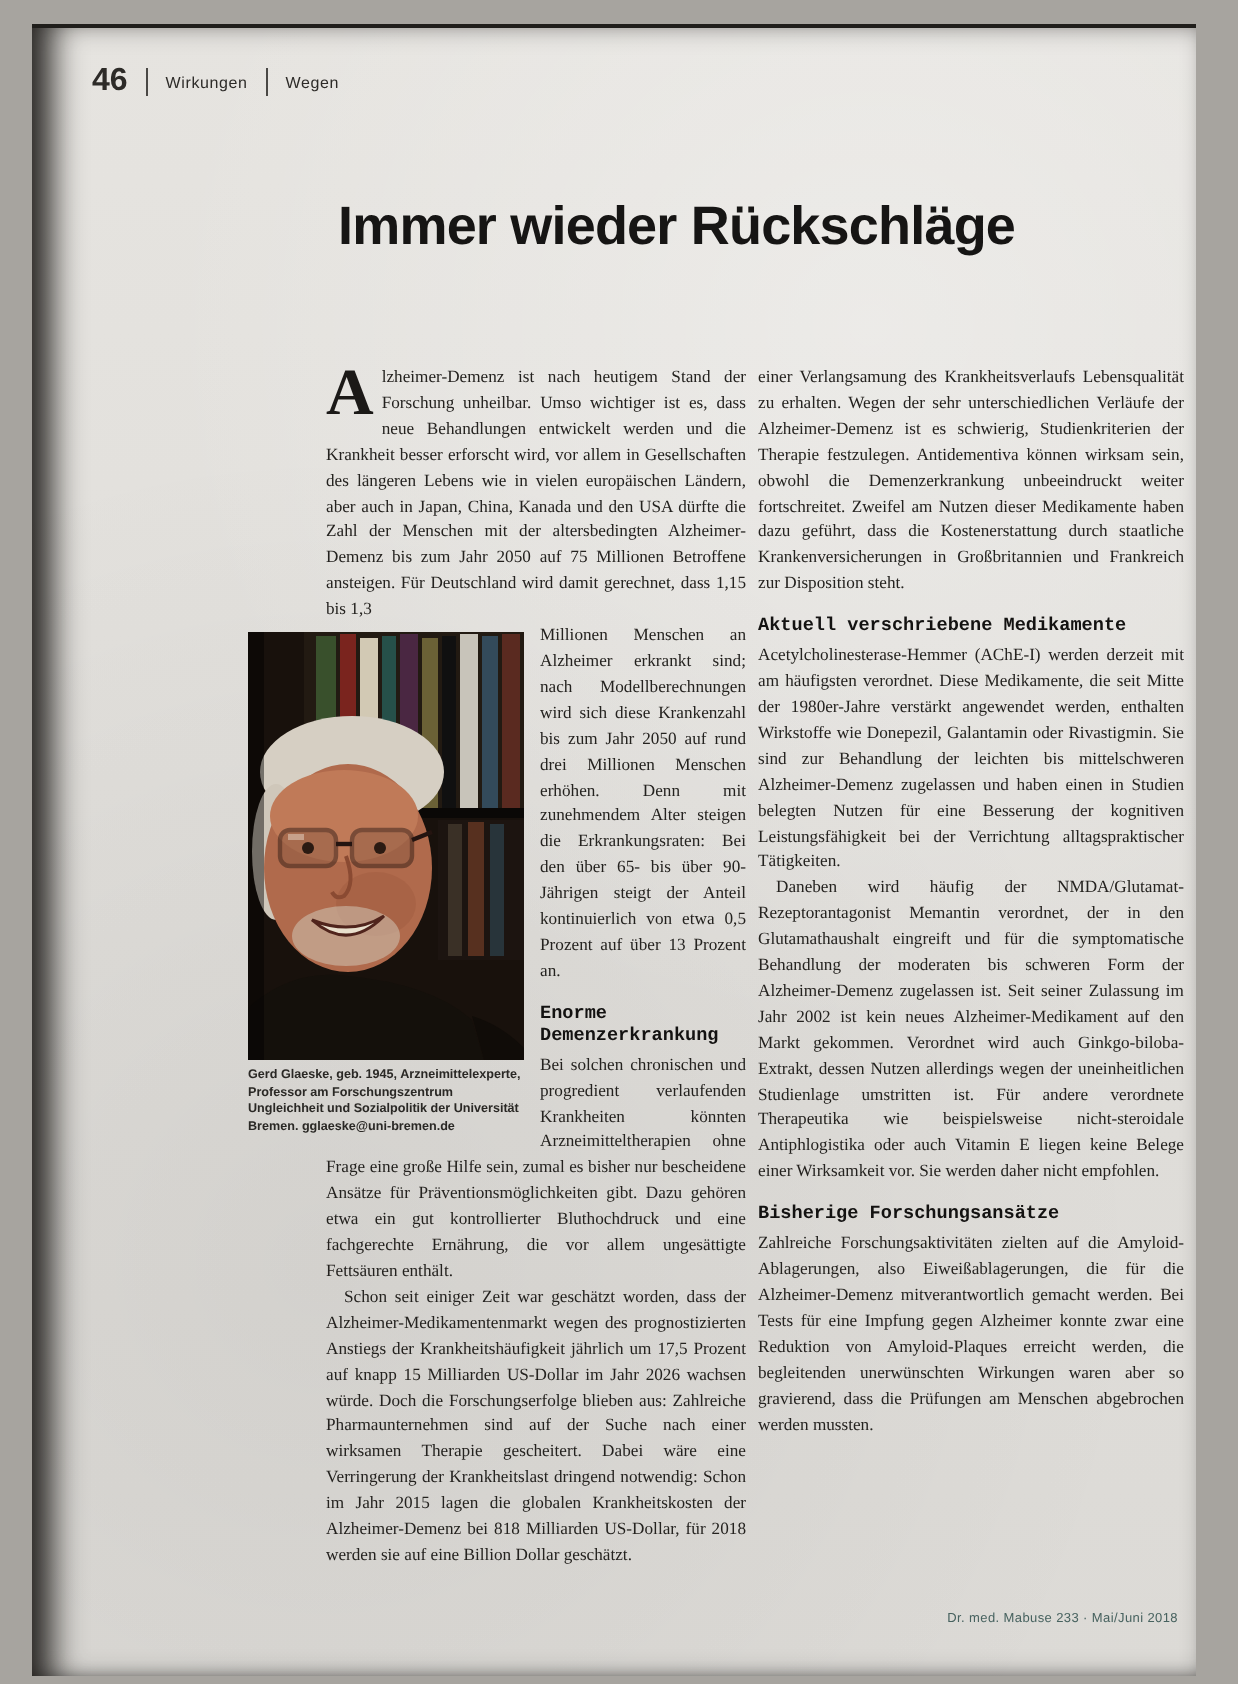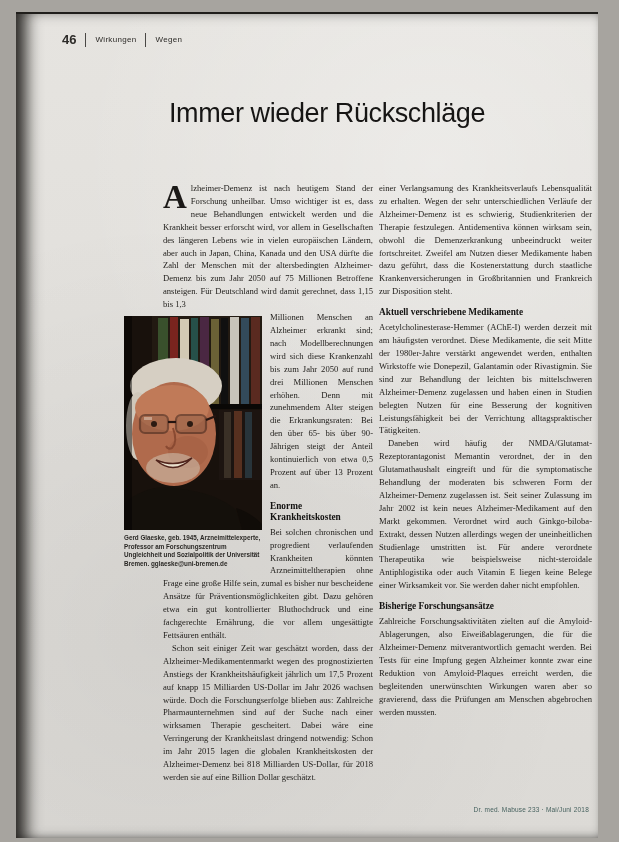--- a/index.html
+++ b/index.html
@@ -20,37 +20,37 @@
     box-shadow: inset 16px 0 16px -6px rgba(8,6,4,0.85),
                 inset -4px 0 10px -6px rgba(0,0,0,0.25),
                 inset 0 -5px 8px -6px rgba(0,0,0,0.30);
   }
   
   .header{
     position:absolute;left:30px;top:18px;
     display:flex;align-items:center;gap:9px;
     font-family:"Liberation Sans", sans-serif;color:#2d2b28;
   }
-  .page-num{font-size:13px;font-weight:bold;margin-left:16px;}
+  .page-num{font-size:16px;font-weight:bold;}
   .hdr-div{width:1px;height:14px;background:#4a4845;}
   .hdr-label{font-size:8px;letter-spacing:0.3px;}
   
   .title-block{position:absolute;left:153px;top:84px;width:420px;
     font-family:"Liberation Sans", sans-serif;}
-  .title{font-size:27px;font-weight:normal;color:#161514;letter-spacing:-0.4px;margin:0;}
+  .title{font-size:27px;font-weight:bold;color:#161514;letter-spacing:-0.4px;margin:0;}
   .subtitle{font-size:13px;font-weight:bold;color:#3c3a38;margin:7px 0 0 1px;}
   
   .columns{position:absolute;left:147px;top:168px;width:429px;display:flex;gap:6px;}
   .col{font-size:8.6px;line-height:12.9px;text-align:justify;color:#24221f;}
   .col-left{width:210px;}
   .col-right{width:213px;}
   .col p{margin:0;text-indent:9px;}
   .col p.first{text-indent:0;}
   .col h3{
-    font-family:Liberation Serif, serif;
+    font-family:Liberation Mono, monospace;
     font-size:9.3px;line-height:11px;color:#131211;
     margin:9px 0 3px 0;text-indent:0;text-align:left;
   }
   .dropcap{
     float:left;font-family:"Liberation Serif", serif;font-weight:bold;
     font-size:33px;line-height:26px;padding:2px 4px 0 0;color:#1b1917;
   }
   
   figure.portrait{
     float:left;width:138px;margin:5px 8px 2px -39px;padding:0;
@@ -144,21 +144,21 @@
               <path d="M118,214 L112,192 Q126,196 138,208 L138,214 Z" fill="#100c08"></path>
 
               <rect x="0" y="0" width="8" height="214" fill="#000000" opacity="0.45"></rect>
             </svg>
             <span class="credit">Foto: privat</span>
           </div>
           <figcaption>Gerd Glaeske, geb. 1945, Arzneimittelexperte, Professor am Forschungszentrum Ungleichheit und Sozialpolitik der Universität Bremen. gglaeske@uni-bremen.de</figcaption>
         </figure>
 
         <p class="first">Millionen Menschen an Alzheimer erkrankt sind; nach Modellberechnungen wird sich diese Krankenzahl bis zum Jahr 2050 auf rund drei Millionen Menschen erhöhen. Denn mit zunehmendem Alter steigen die Erkrankungsraten: Bei den über 65- bis über 90-Jährigen steigt der Anteil kontinuierlich von etwa 0,5 Prozent auf über 13 Prozent an.</p>
-        <h3>Enorme Krankheitskosten</h3>
+        <h3>Enorme Demenzerkrankung</h3>
         <p class="first">Bei solchen chronischen und progredient verlaufenden Krankheiten könnten Arzneimitteltherapien ohne Frage eine große Hilfe sein, zumal es bisher nur bescheidene Ansätze für Präventionsmöglichkeiten gibt. Dazu gehören etwa ein gut kontrollierter Bluthochdruck und eine fachgerechte Ernährung, die vor allem ungesättigte Fettsäuren enthält.</p>
         <p>Schon seit einiger Zeit war geschätzt worden, dass der Alzheimer-Medikamentenmarkt wegen des prognostizierten Anstiegs der Krankheitshäufigkeit jährlich um 17,5 Prozent auf knapp 15 Milliarden US-Dollar im Jahr 2026 wachsen würde. Doch die Forschungserfolge blieben aus: Zahlreiche Pharmaunternehmen sind auf der Suche nach einer wirksamen Therapie gescheitert. Dabei wäre eine Verringerung der Krankheitslast dringend notwendig: Schon im Jahr 2015 lagen die globalen Krankheitskosten der Alzheimer-Demenz bei 818 Milliarden US-Dollar, für 2018 werden sie auf eine Billion Dollar geschätzt.</p>
       </div>
 
       <div class="col col-right">
         <p class="first">einer Verlangsamung des Krankheitsverlaufs Lebensqualität zu erhalten. Wegen der sehr unterschiedlichen Verläufe der Alzheimer-Demenz ist es schwierig, Studienkriterien der Therapie festzulegen. Antidementiva können wirksam sein, obwohl die Demenzerkrankung unbeeindruckt weiter fortschreitet. Zweifel am Nutzen dieser Medikamente haben dazu geführt, dass die Kostenerstattung durch staatliche Krankenversicherungen in Großbritannien und Frankreich zur Disposition steht.</p>
         <h3>Aktuell verschriebene Medikamente</h3>
         <p class="first">Acetylcholinesterase-Hemmer (AChE-I) werden derzeit mit am häufigsten verordnet. Diese Medikamente, die seit Mitte der 1980er-Jahre verstärkt angewendet werden, enthalten Wirkstoffe wie Donepezil, Galantamin oder Rivastigmin. Sie sind zur Behandlung der leichten bis mittelschweren Alzheimer-Demenz zugelassen und haben einen in Studien belegten Nutzen für eine Besserung der kognitiven Leistungsfähigkeit bei der Verrichtung alltagspraktischer Tätigkeiten.</p>
         <p>Daneben wird häufig der NMDA/Glutamat-Rezeptorantagonist Memantin verordnet, der in den Glutamathaushalt eingreift und für die symptomatische Behandlung der moderaten bis schweren Form der Alzheimer-Demenz zugelassen ist. Seit seiner Zulassung im Jahr 2002 ist kein neues Alzheimer-Medikament auf den Markt gekommen. Verordnet wird auch Ginkgo-biloba-Extrakt, dessen Nutzen allerdings wegen der uneinheitlichen Studienlage umstritten ist. Für andere verordnete Therapeutika wie beispielsweise nicht-steroidale Antiphlogistika oder auch Vitamin E liegen keine Belege einer Wirksamkeit vor. Sie werden daher nicht empfohlen.</p>
         <h3>Bisherige Forschungsansätze</h3>

